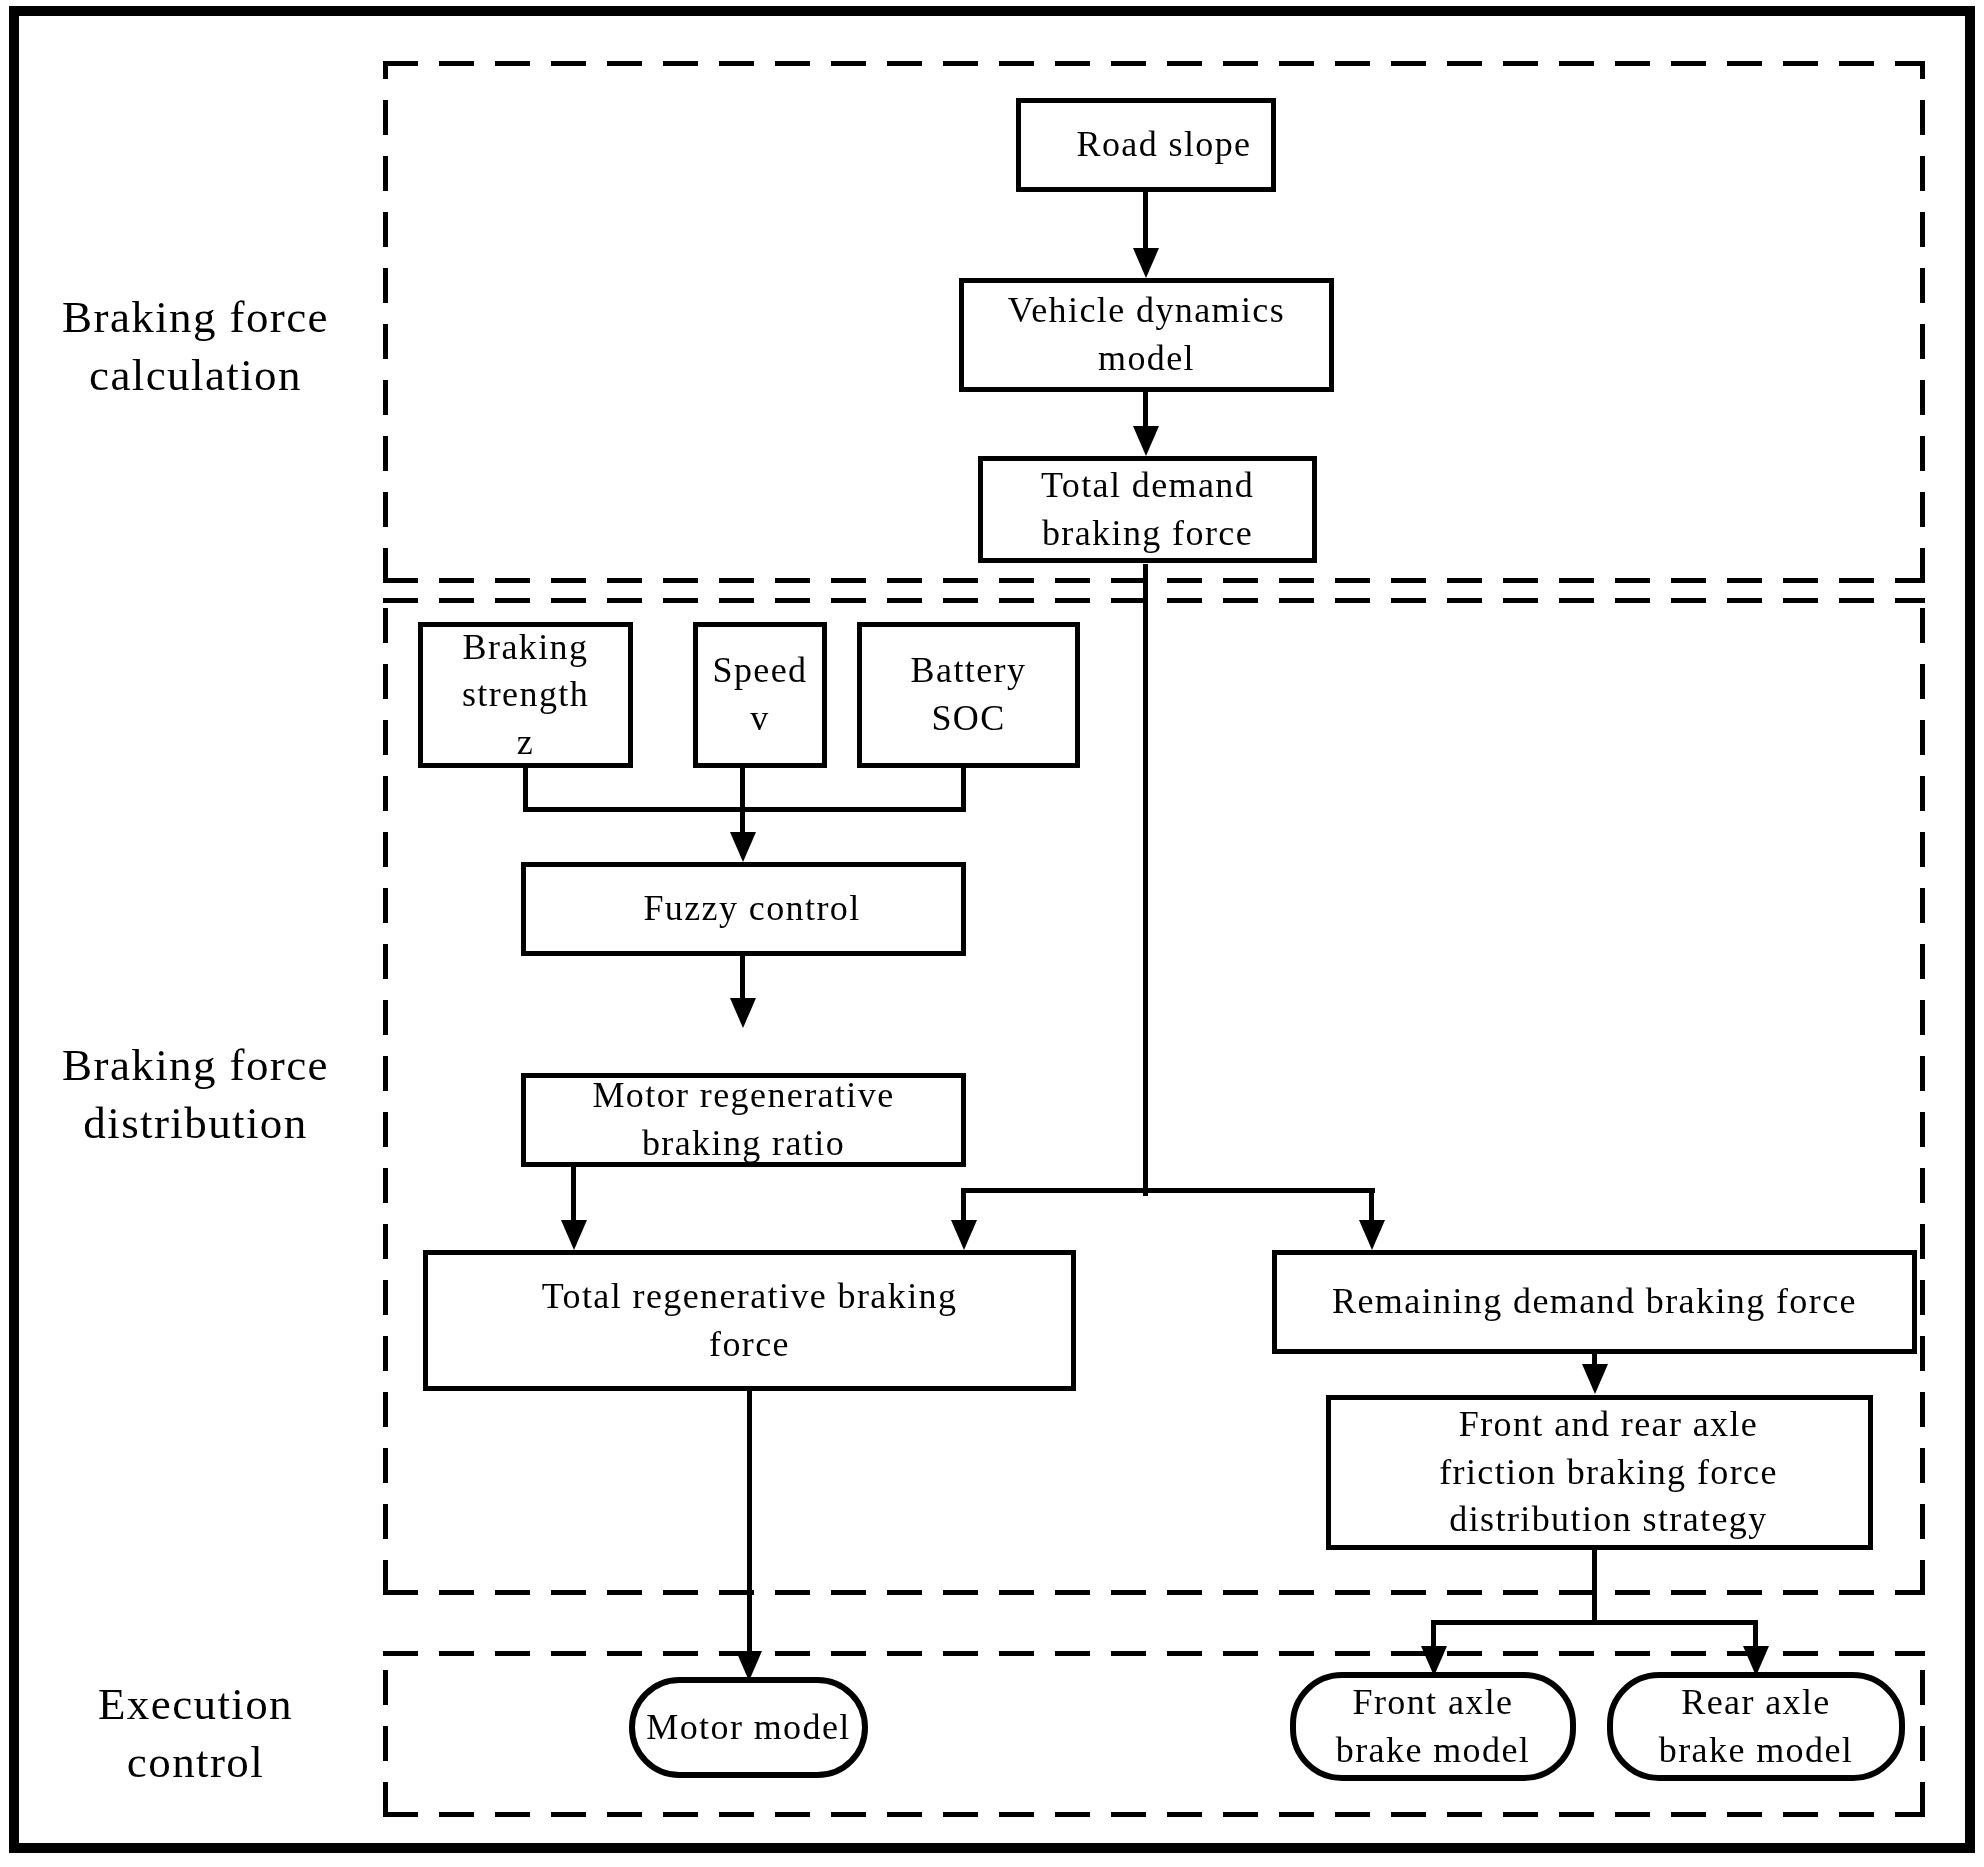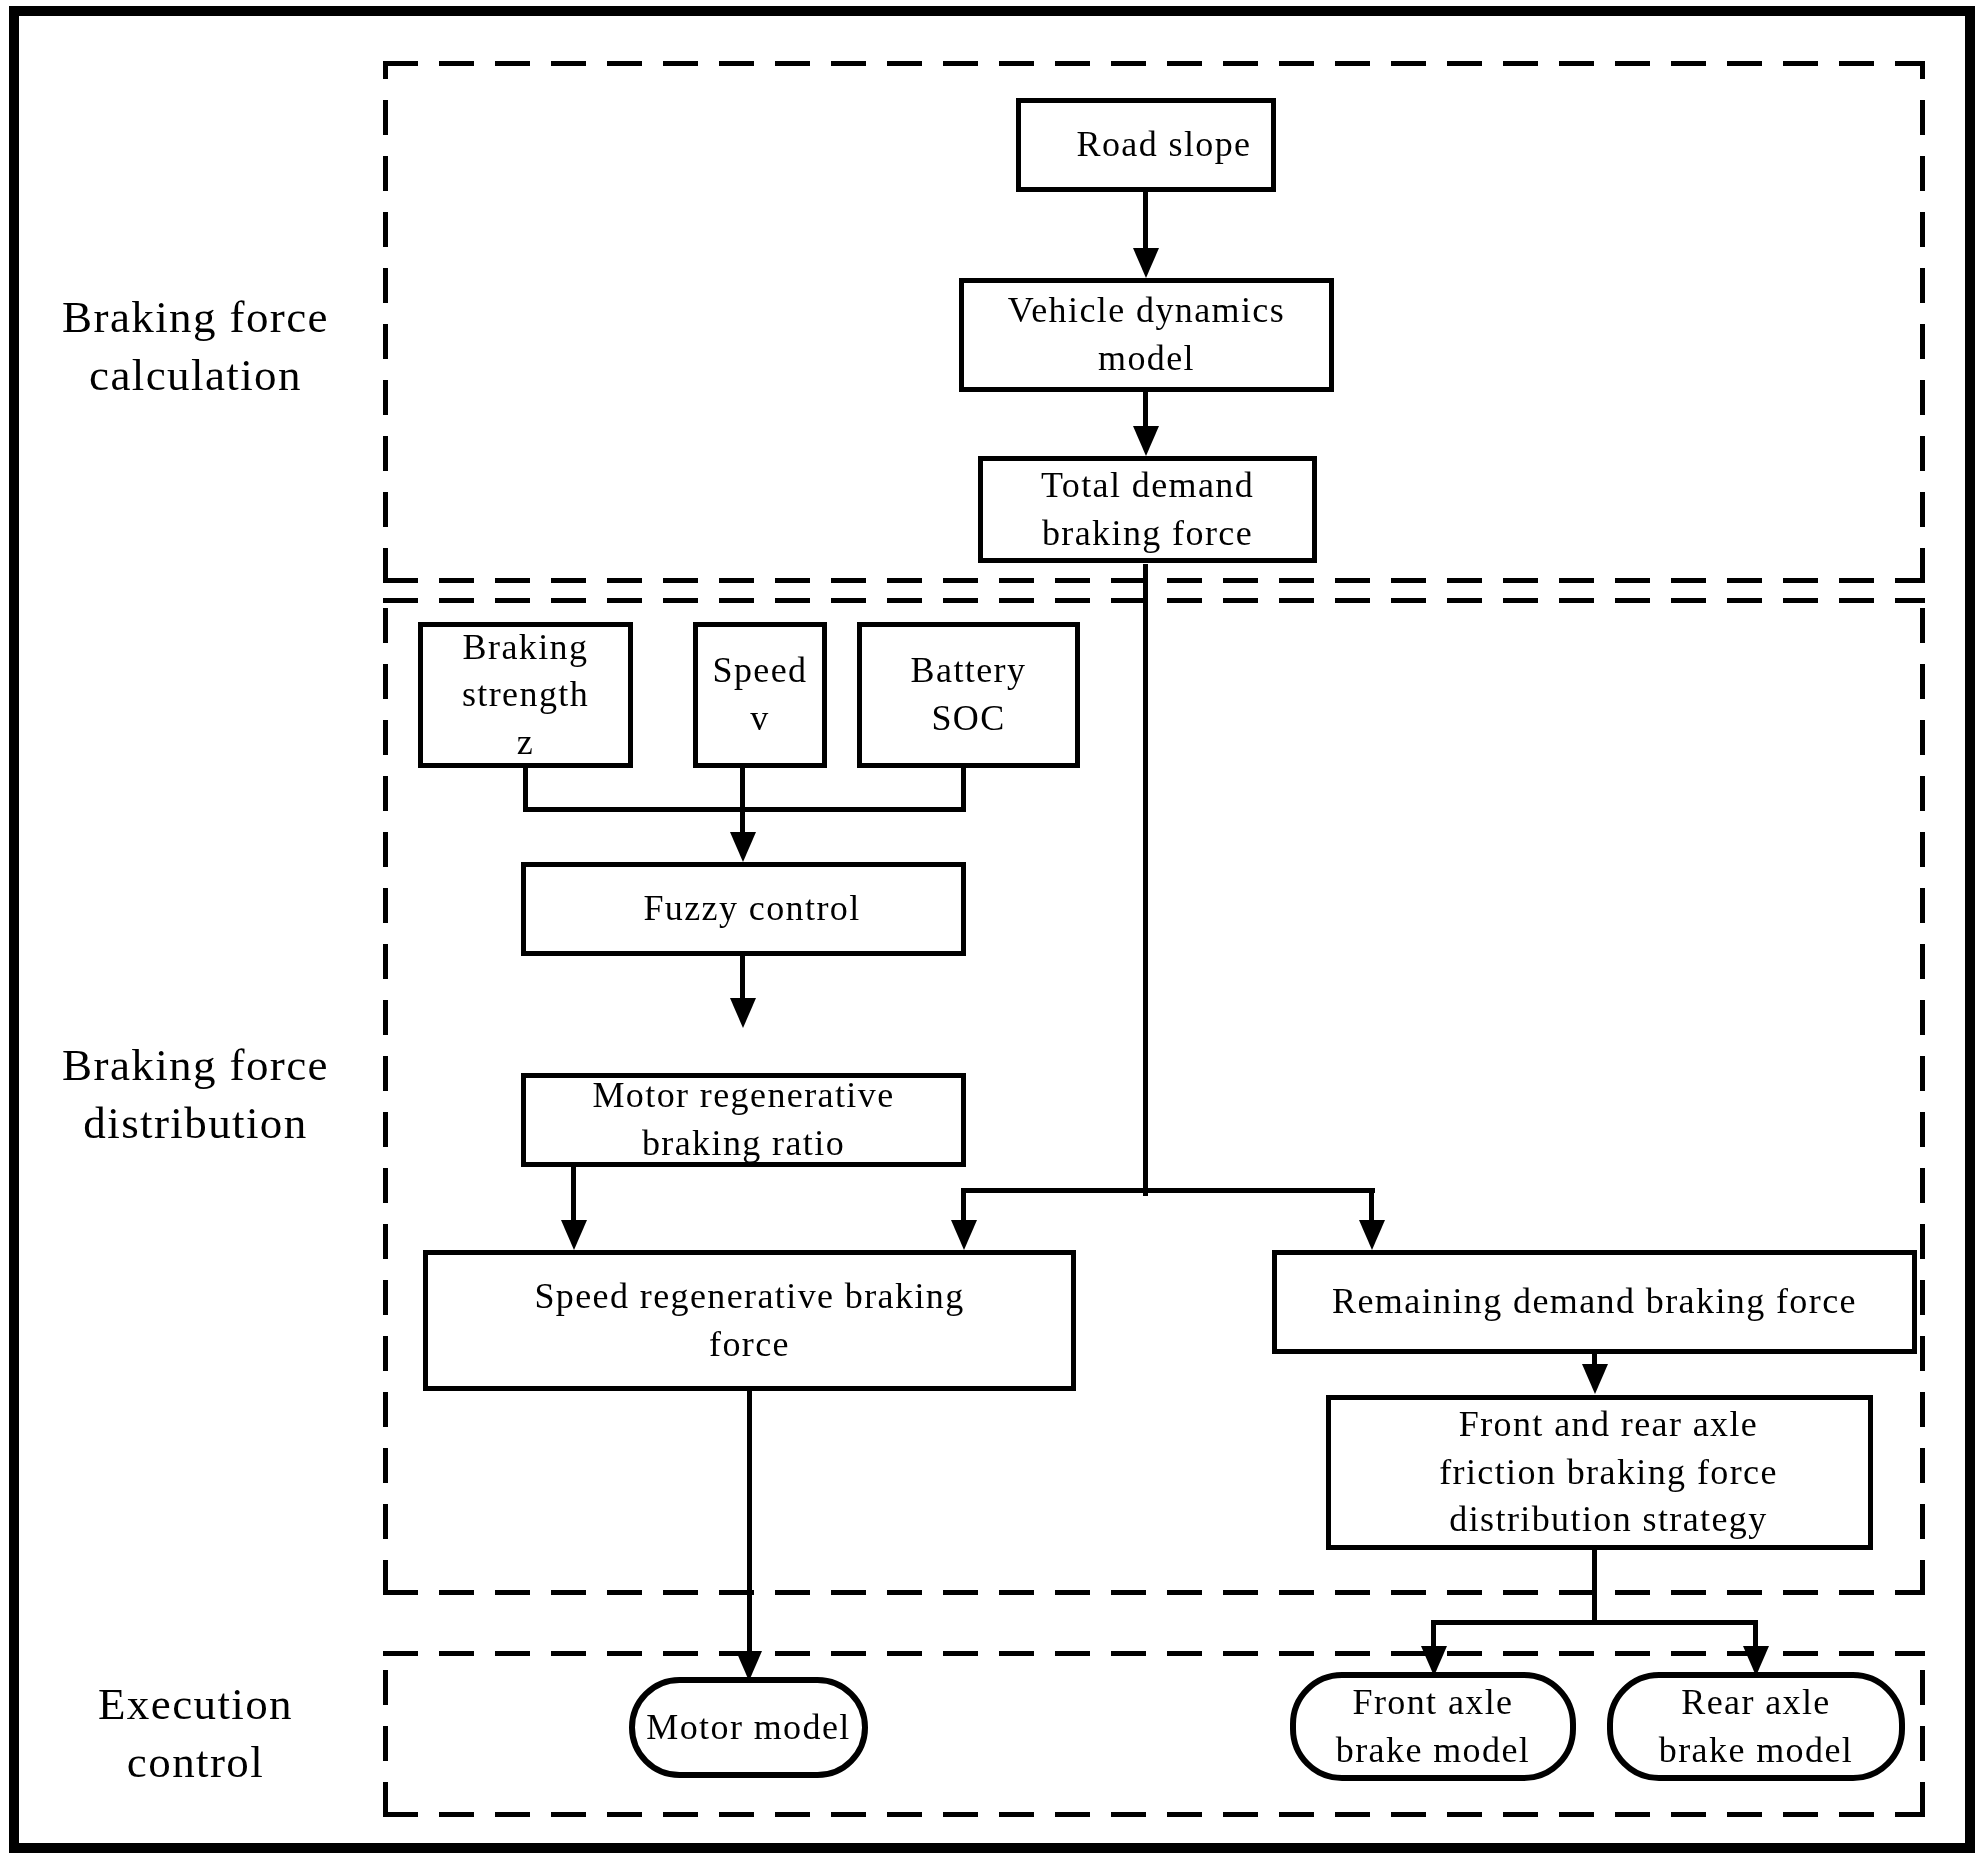--- a/index.html
+++ b/index.html
@@ -112,21 +112,21 @@
   <div class="node" style="left:418px;top:622px;width:215px;height:146px;">Braking
 strength
 z</div>
   <div class="node" style="left:676px;top:622px;width:134px;height:146px;margin-left:17px;">Speed
 v</div>
   <div class="node" style="left:857px;top:622px;width:223px;height:146px;">Battery
 SOC</div>
   <div class="node" style="left:521px;top:862px;width:445px;height:94px;padding-left:17px;">Fuzzy control</div>
   <div class="node" style="left:521px;top:1029px;width:445px;height:94px;margin-top:44px;">Motor regenerative
 braking ratio</div>
-  <div class="node" style="left:423px;top:1250px;width:653px;height:141px;">Speed regenerative braking
+  <div class="node" style="left:423px;top:1250px;width:653px;height:141px;">Total regenerative braking
 force</div>
   <div class="node" style="left:1272px;top:1250px;width:645px;height:104px;">Remaining demand braking force</div>
   <div class="node" style="left:1326px;top:1395px;width:547px;height:155px;padding-left:18px;">Front and rear axle
 friction braking force
 distribution strategy</div>
 
   <div class="node rounded" style="left:629px;top:1677px;width:239px;height:101px;text-align:center;">Motor model</div>
   <div class="node rounded" style="left:1290px;top:1672px;width:286px;height:109px;">Front axle
 brake model</div>
   <div class="node rounded" style="left:1607px;top:1672px;width:298px;height:109px;">Rear axle

